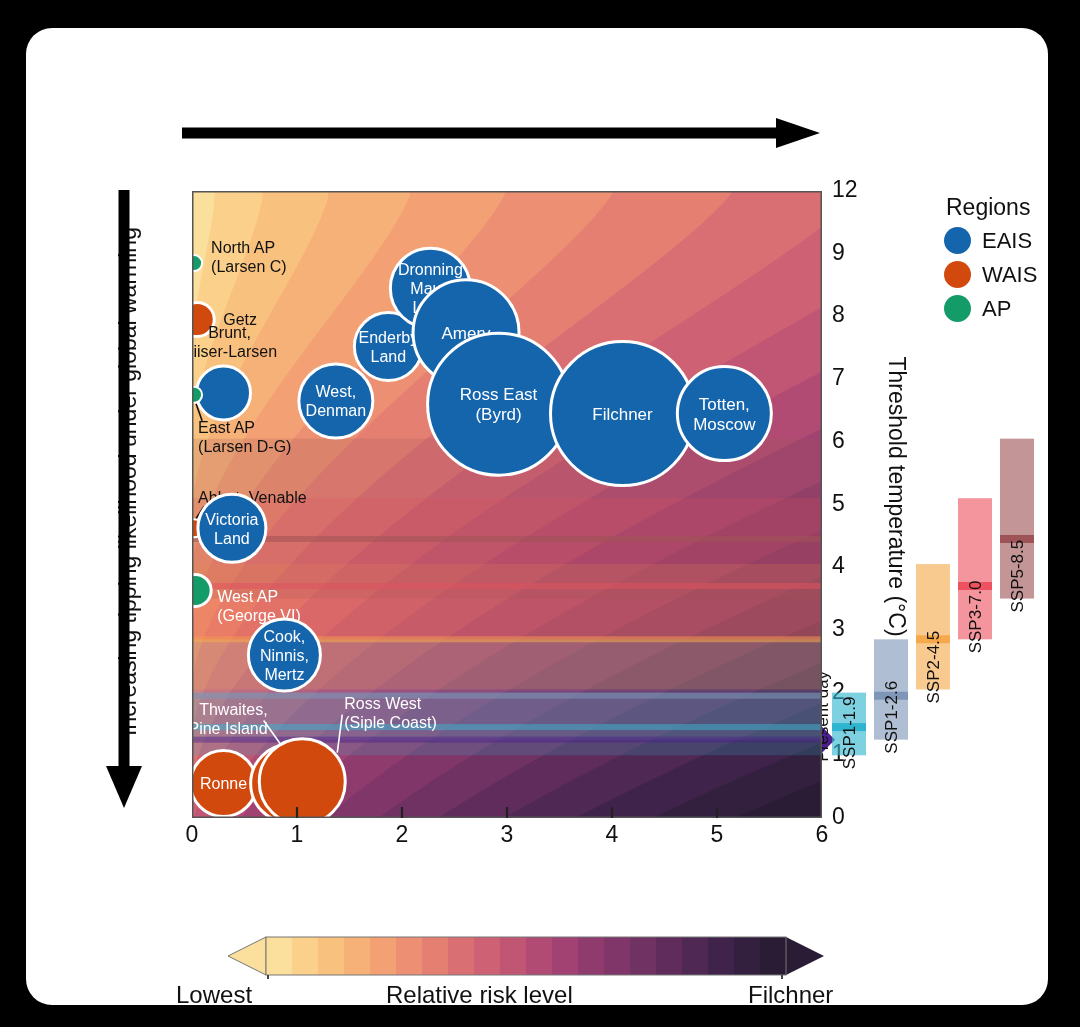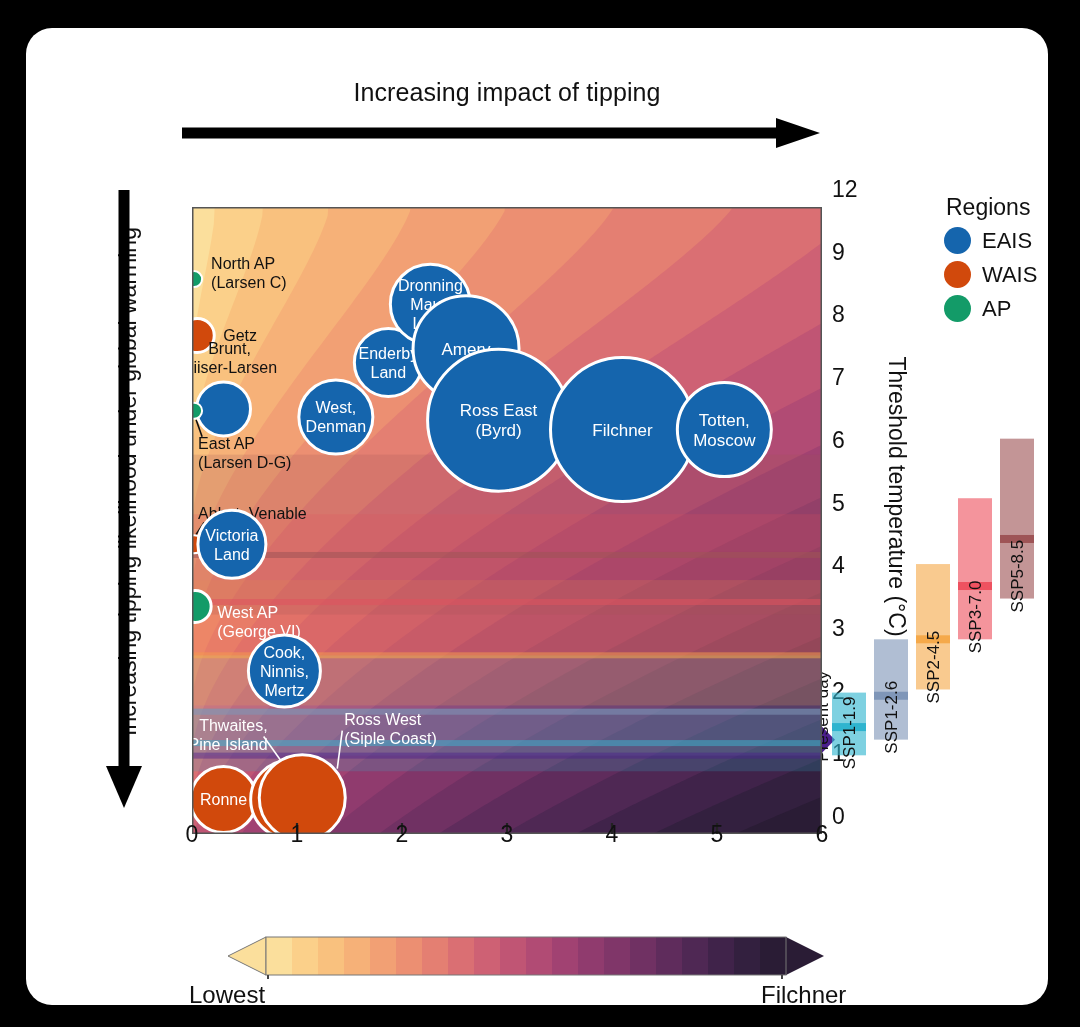--- a/index.html
+++ b/index.html
@@ -10,21 +10,21 @@
   
   #topTitle{left:166px;top:50px;width:630px;text-align:center;font-size:25px;color:#111;letter-spacing:.1px;}
   #topArrowWrap{left:154px;top:90px;width:640px;height:30px;}
 
   
   #leftLabel{left:-218px;top:440px;width:640px;text-align:center;font-size:23px;color:#111;
              transform:rotate(-90deg);transform-origin:center center;}
   #leftArrowWrap{left:76px;top:160px;width:44px;height:620px;}
 
   
-  #plot{left:166px;top:179px;width:630px;height:782px;}
+  #plot{left:166px;top:163px;width:630px;height:782px;}
   #plotSvg{display:block;}
 
   
   .xtick{position:absolute;top:793px;font-size:23px;color:#111;text-align:center;width:40px;}
   .ytick{position:absolute;left:806px;font-size:23px;color:#111;text-align:left;width:34px;}
 
   
   #xaxisTitle{left:120px;top:832px;width:730px;text-align:center;font-size:23px;color:#111;}
   #yaxisTitle{left:640px;top:455px;width:460px;text-align:center;font-size:23px;color:#111;
               transform:rotate(90deg);transform-origin:center center;}
@@ -34,31 +34,30 @@
   #legendTitle{font-size:23px;color:#111;margin:0 0 6px 2px;}
   .legRow{display:flex;align-items:center;gap:11px;margin-bottom:7px;}
   .legDot{width:27px;height:27px;border-radius:50%;flex:none;}
   .legTxt{font-size:22px;color:#111;}
 
   
   #ssp{left:796px;top:163px;width:252px;height:627px;}
 
   
   #cbar{left:200px;top:905px;width:600px;height:46px;}
-  #cbarLabels{left:150px;top:953px;width:720px;height:34px;margin-left:13px;}
+  #cbarLabels{left:150px;top:953px;width:720px;height:34px;}
   .cbLab{position:absolute;font-size:24px;color:#111;}
 
   text{font-family:"Liberation Sans",sans-serif;}
 </style>
 </head>
 <body>
 
 <div id="card">
 
-  <div class="abs" id="topTitle">Increasing impact of tipping</div>
   <div class="abs" id="topArrowWrap">
     <svg width="640" height="30" viewBox="0 0 640 30">
       <line x1="2" y1="15" x2="600" y2="15" stroke="#000" stroke-width="11"></line>
       <polygon points="596,0 640,15 596,30" fill="#000"></polygon>
     </svg>
   </div>
 
   <div class="abs" id="leftLabel">Increasing tipping likelihood under global warming</div>
   <div class="abs" id="leftArrowWrap">
     <svg width="44" height="620" viewBox="0 0 44 620">
@@ -325,16 +324,17 @@
         <rect x="508" y="4" width="26.6" height="38" fill="#33203f"></rect>
         <rect x="534" y="4" width="26.6" height="38" fill="#2a1c35"></rect>
         <polygon points="560,4 560,42 598,23" fill="#2a1c35"></polygon>
         <rect x="40" y="4" width="520" height="38" fill="none" stroke="#777" stroke-width="1"></rect>
         <line x1="42" y1="42" x2="42" y2="46" stroke="#444" stroke-width="2"></line>
         <line x1="556" y1="42" x2="556" y2="46" stroke="#444" stroke-width="2"></line>
       </svg>
   </div>
   <div class="abs" id="cbarLabels">
     <div class="cbLab" style="left:0px;top:0;">Lowest</div>
+    <div class="cbLab" style="left:210px;top:0;">Relative risk level</div>
     <div class="cbLab" style="left:572px;top:0;">Filchner</div>
   </div>
 
 </div>
 
 </body></html>

